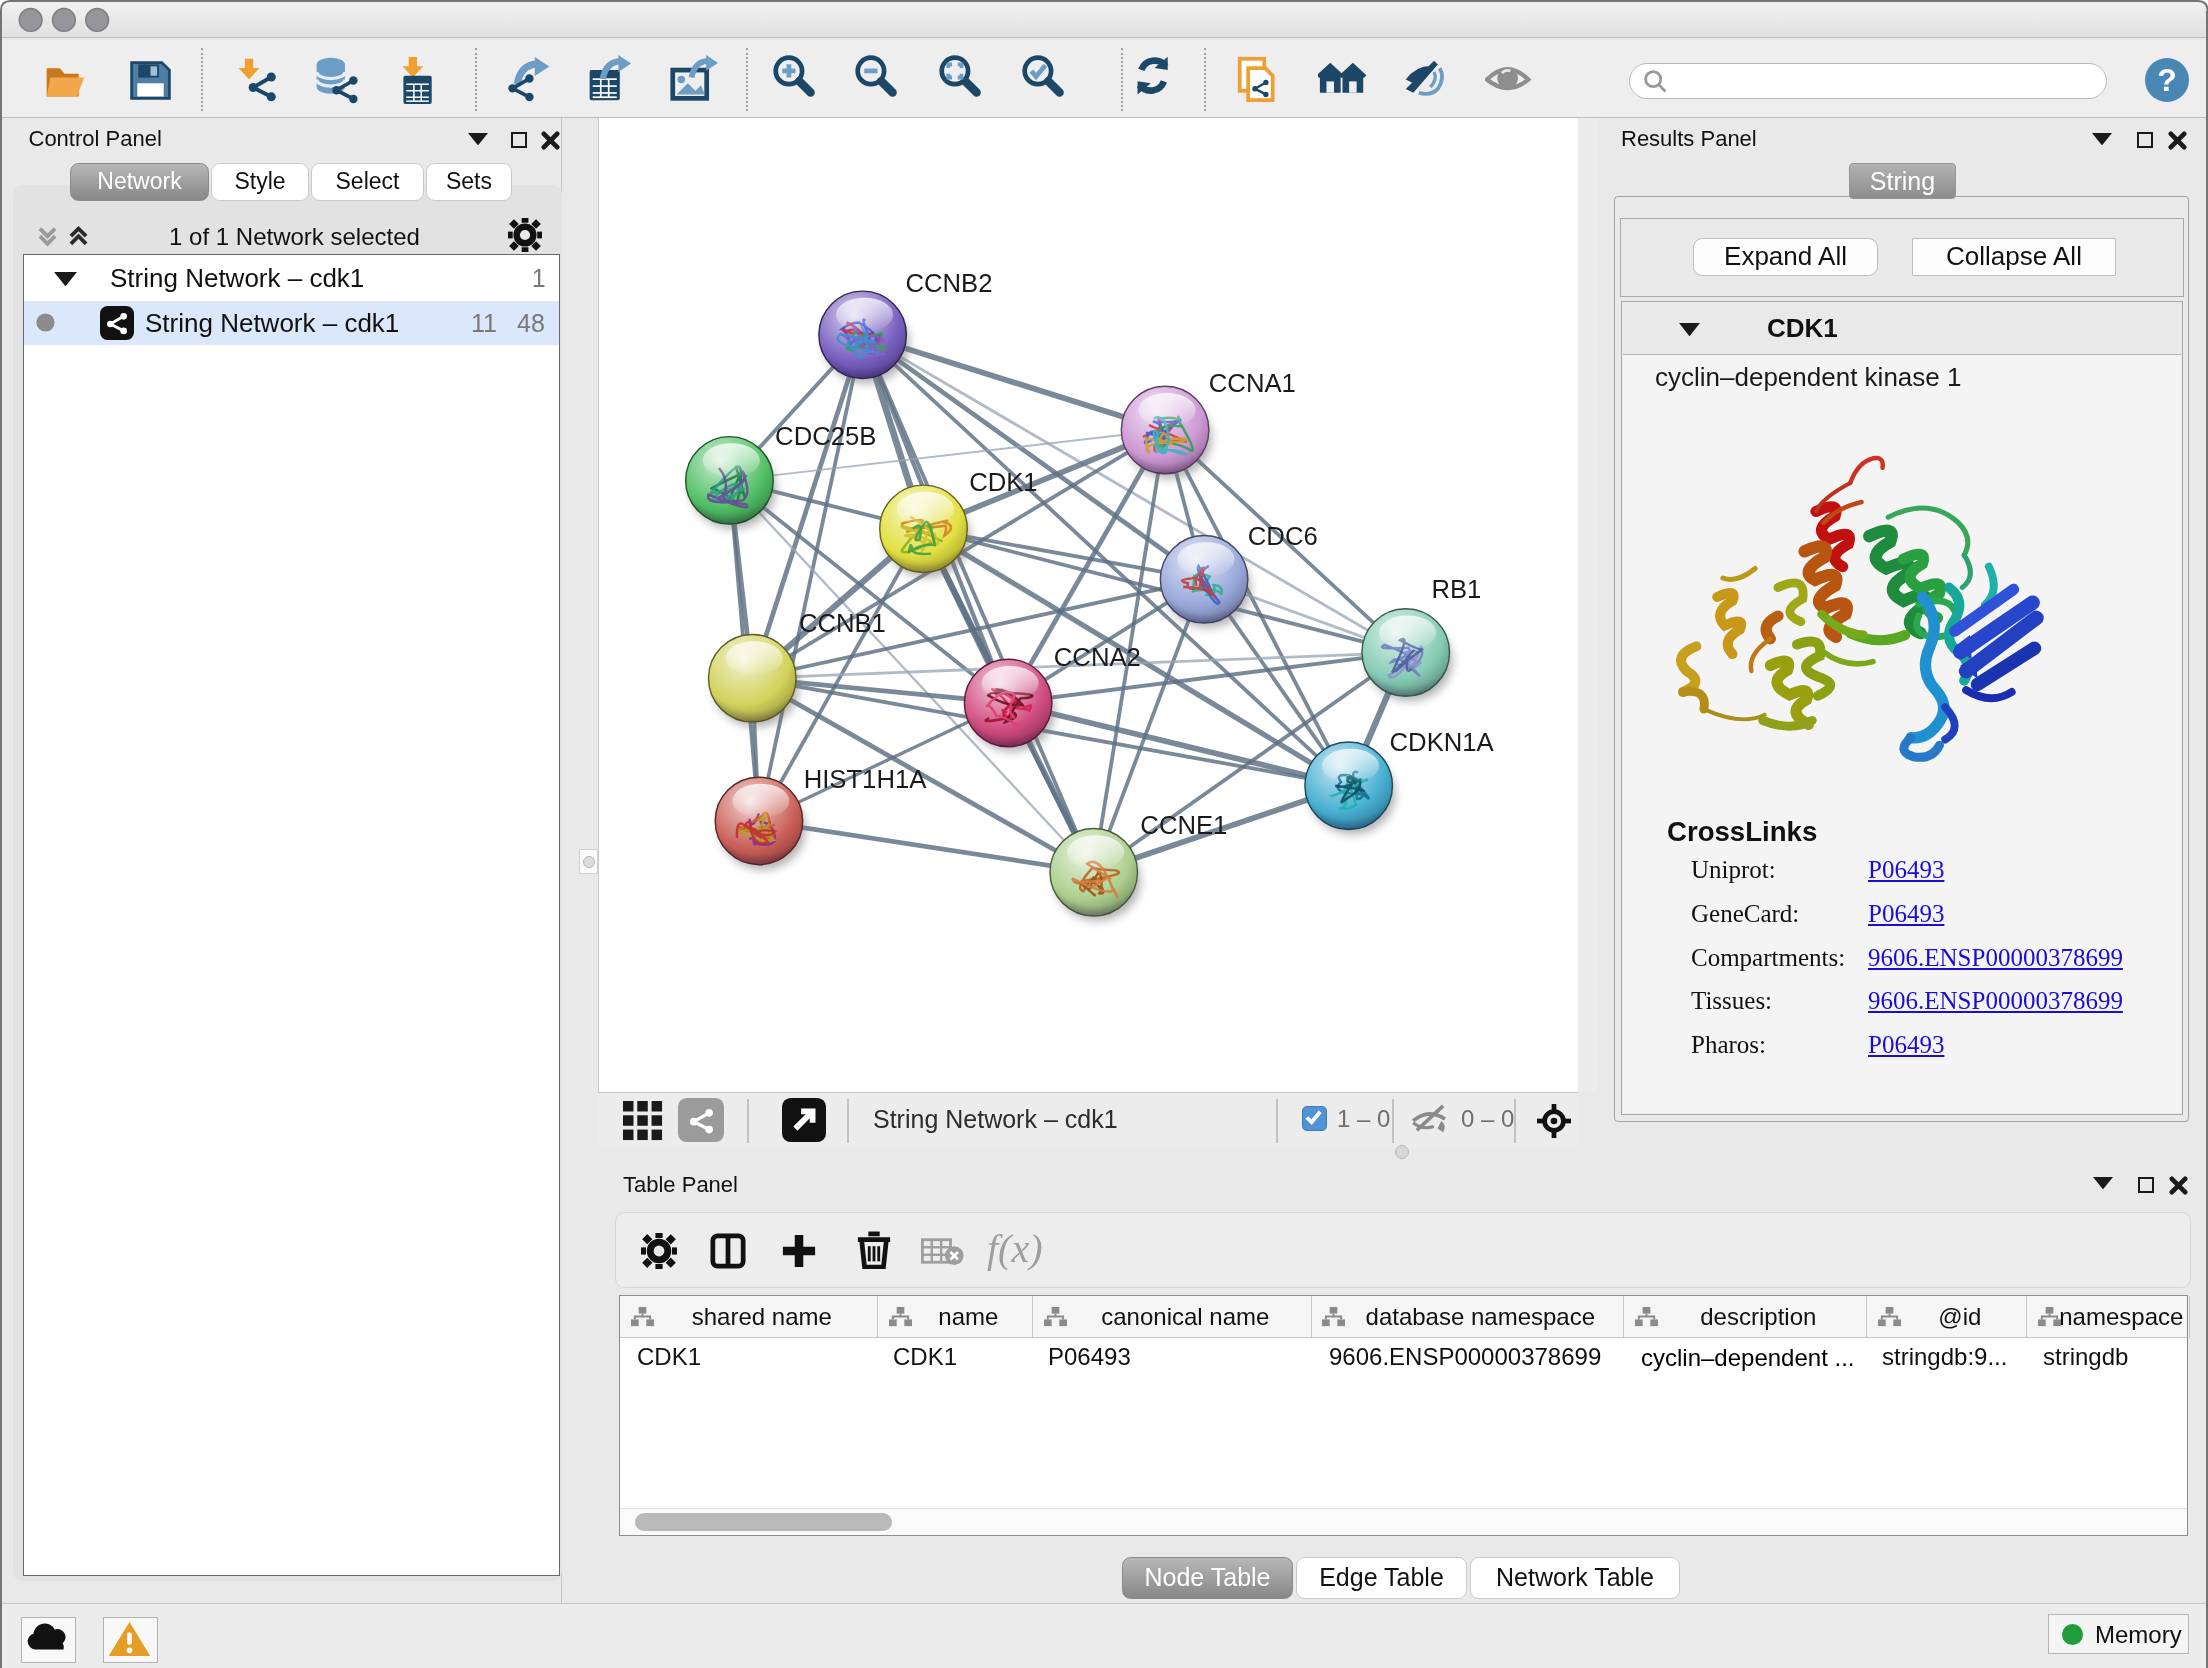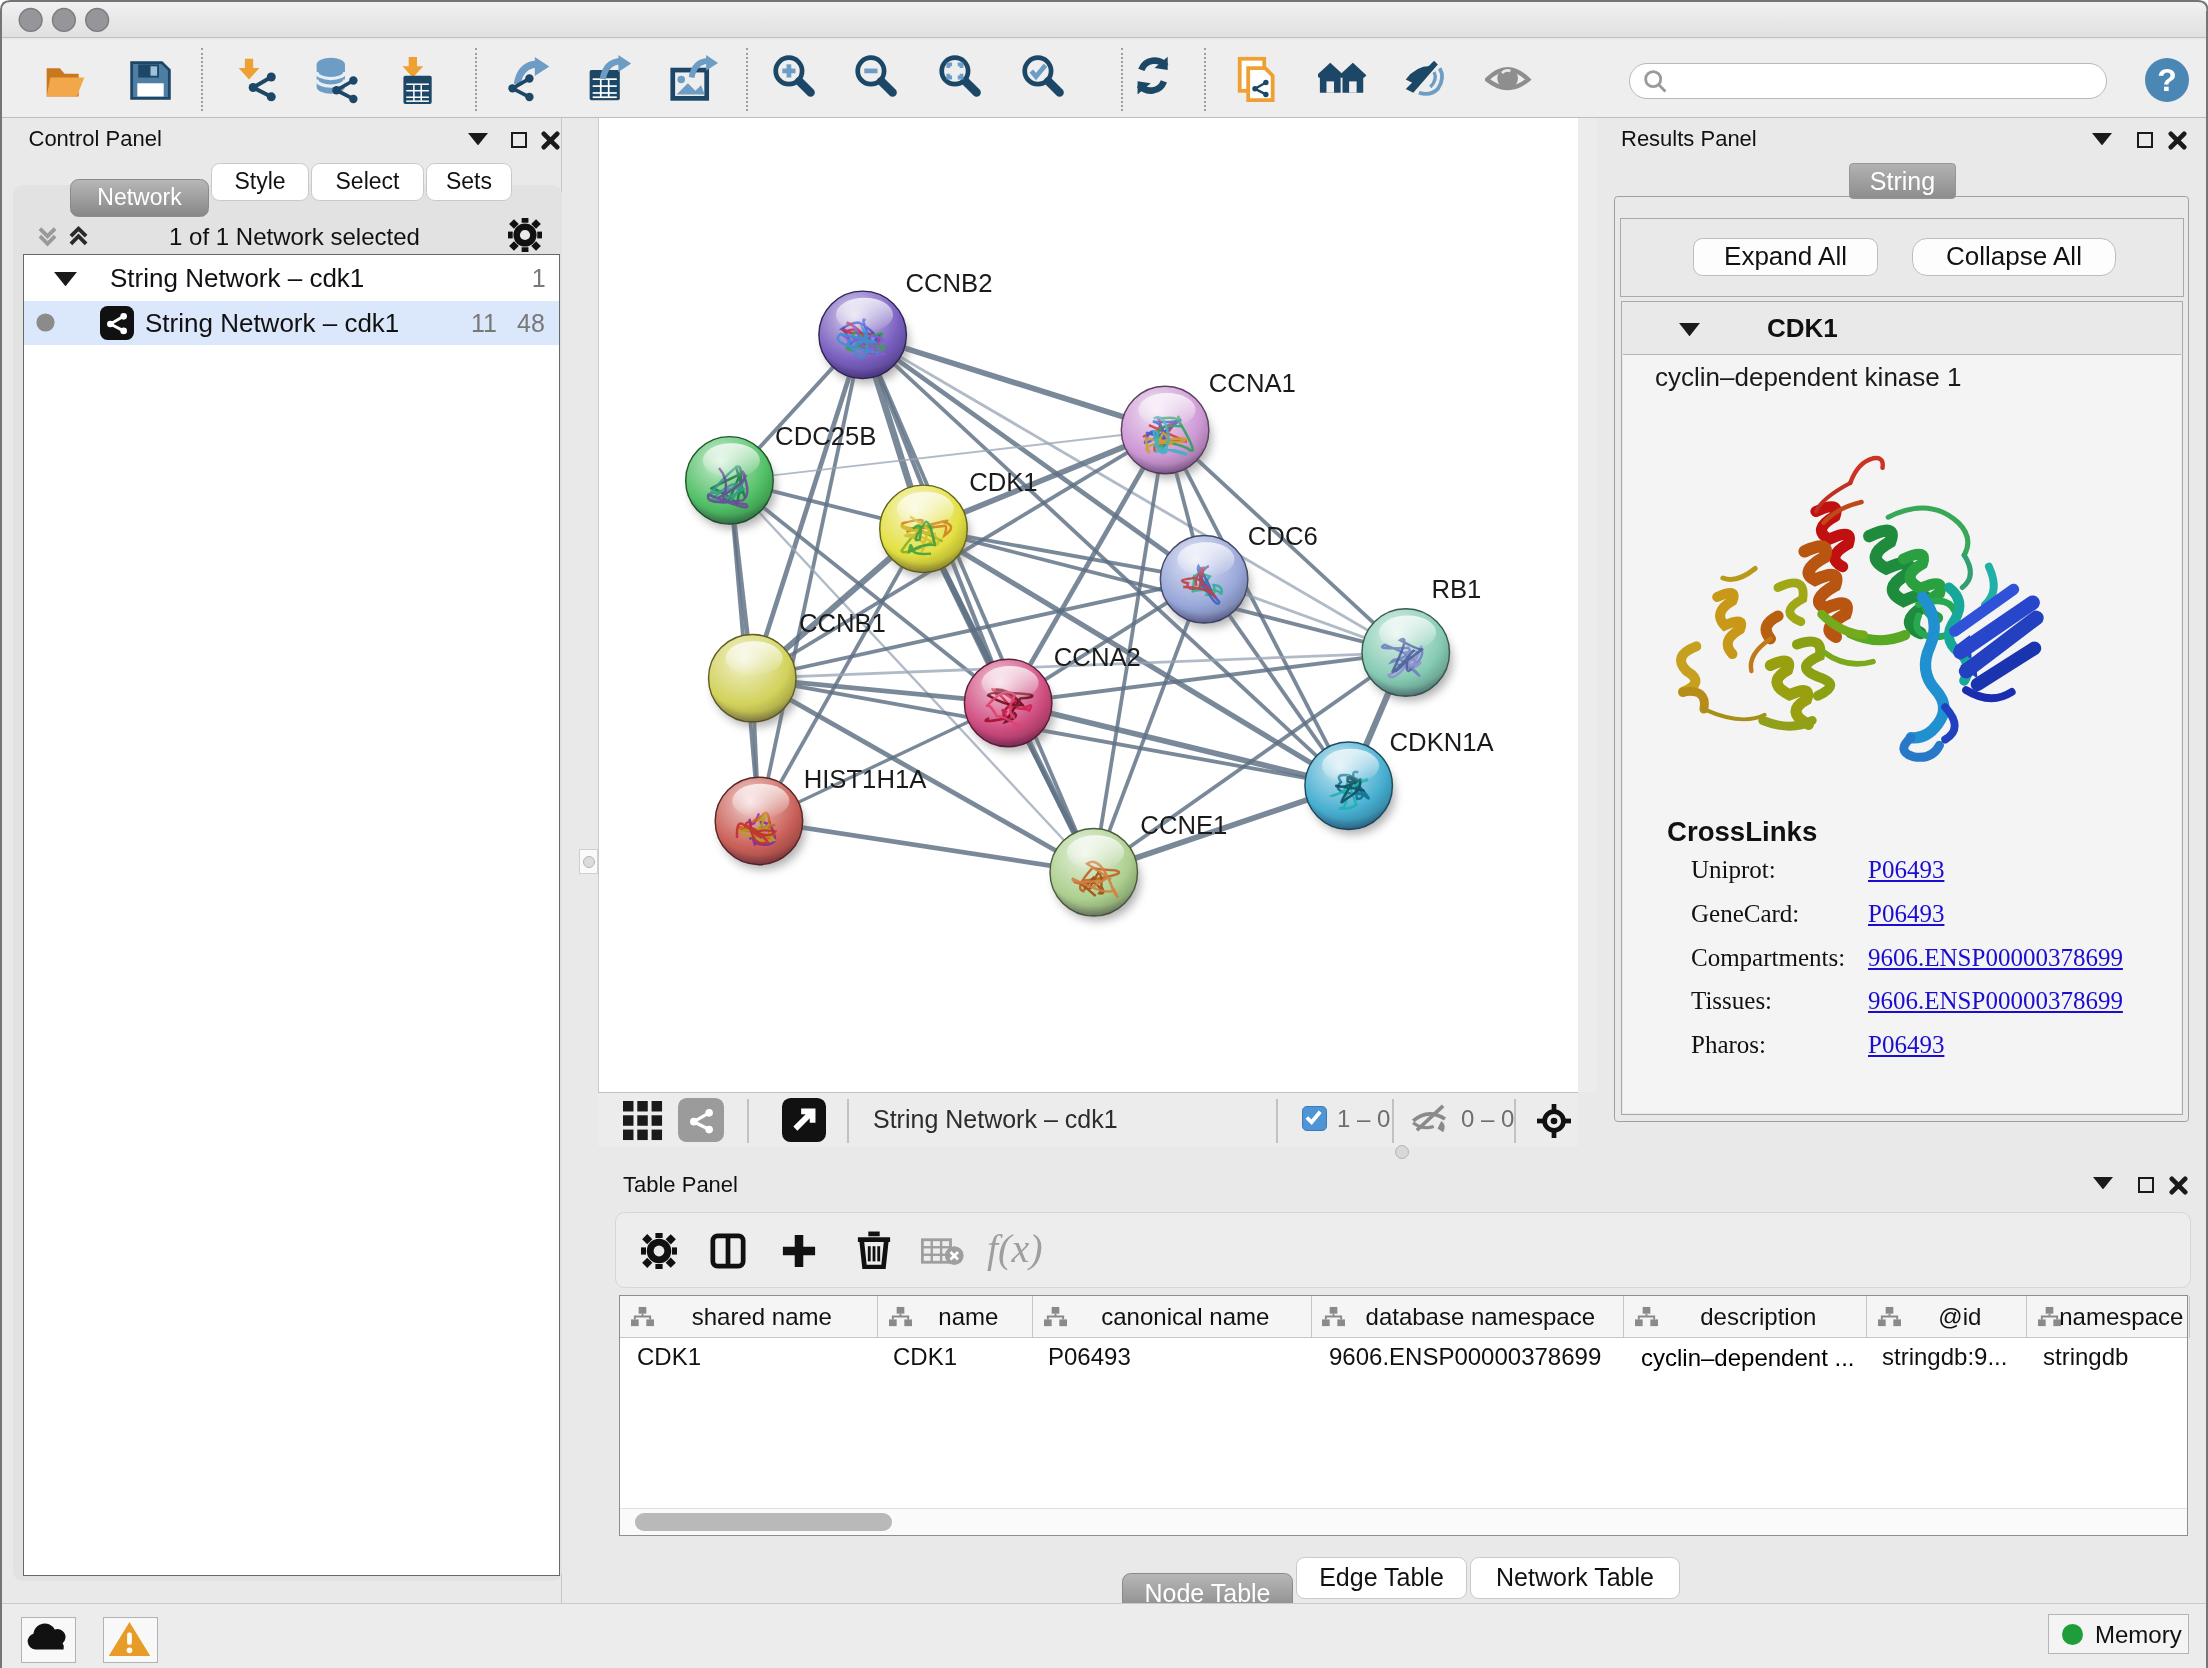--- a/index.html
+++ b/index.html
@@ -1,19 +1,19 @@
 <!DOCTYPE html>
 <html style="font-size:15px"><head><meta charset="utf-8"><style>
 * { margin:0; padding:0; box-sizing:border-box; }
 html,body { width:2208px; height:1668px; overflow:hidden; }
 body { font-family:"Liberation Sans", sans-serif; background:#e9e9e9; position:relative; }
 .abs { position:absolute; }
 .tab { position:absolute; border-radius:8.6px; text-align:center; font-size:23px; }
 .tabw { background:#ffffff; border:1.9px solid #c9c9c9; color:#111;text-align:center; }
-.tabg { background:linear-gradient(#b7b7b7,#878787); border:1.9px solid #8a8a8a; color:#fff;margin-top:16px; }
+.tabg { background:linear-gradient(#b7b7b7,#878787); border:1.9px solid #8a8a8a; color:#fff; }
 .hdr { position:absolute; font-size:22px; color:#111; }
 .vsep { position:absolute; width:0; border-left:2.9px dotted #9f9f9f; top:49px; height:61px; }
 .bsep { position:absolute; width:1.9px; background:#c2c2c2; }
 </style></head><body>
 <div class="abs" style="left:0;top:0;width:2208px;height:38px;background:linear-gradient(#f2f2f2,#e0e0e0);border-bottom:1.9px solid #c0c0c0"><svg width="124" height="38" viewBox="0 0 130 40">
       <circle cx="32" cy="21" r="12" fill="#95959a" stroke="#7c7c80" stroke-width="1.5"></circle>
       <circle cx="67" cy="21" r="12" fill="#95959a" stroke="#7c7c80" stroke-width="1.5"></circle>
       <circle cx="102" cy="21" r="12" fill="#95959a" stroke="#7c7c80" stroke-width="1.5"></circle>
     </svg></div>
 <div class="abs" style="left:0;top:40px;width:2208px;height:78px;background:#eeeeee;border-bottom:1.9px solid #bdbdbd"></div>
@@ -514,21 +514,21 @@
     <path d="M0 0 L21 0 L10.5 13 Z" fill="#1a1a1a"></path>
   </svg>
 <div style="position:absolute;left:2137px;top:132px;width:16px;height:16px;border:2.9px solid #1a1a1a;background:transparent"></div>
 <svg style="position:absolute;left:2168px;top:131px" width="19" height="19" viewBox="0 0 20 20">
     <path d="M3 3 L17 17 M17 3 L3 17" stroke="#1a1a1a" stroke-width="5" stroke-linecap="round"></path>
   </svg>
 <div class="abs" style="left:1614px;top:196px;width:575px;height:926px;border:1.9px solid #9f9f9f;border-radius:3.8px;background:#e9e9e9"></div>
 <div class="abs" style="left:1849px;top:163px;width:107px;height:36px;background:linear-gradient(#b2b2b2,#8d8d8d);border:1.9px solid #969696;border-radius:4px;color:#fff;font-size:25px;text-align:center;line-height:34px">String</div>
 <div class="abs" style="left:1620px;top:218px;width:564px;height:79px;border:1px solid #a9a9a9"></div>
 <div class="abs" style="left:1693px;top:238px;width:185px;height:38px;background:#fdfdfd;border:1.9px solid #bdbdbd;border-radius:9.5px;font-size:26px;text-align:center;line-height:35px;color:#111">Expand All</div>
-<div class="abs" style="left:1912px;top:238px;width:204px;height:38px;background:#fdfdfd;border:1.9px solid #bdbdbd;border-radius:15px;font-size:26px;text-align:center;line-height:35px;color:#111">Collapse All</div>
+<div class="abs" style="left:1912px;top:238px;width:204px;height:38px;background:#fdfdfd;border:1.9px solid #bdbdbd;border-radius:1px;font-size:26px;text-align:center;line-height:35px;color:#111">Collapse All</div>
 <div class="abs" style="left:1621px;top:301px;width:562px;height:814px;border:1px solid #a9a9a9">
     <div style="position:relative;width:100%;height:52px;background:#e9e9e9">
       <svg style="position:absolute;left:57px;top:21px" width="21" height="13.3" viewBox="0 0 22 14">
         <path d="M0 0 L22 0 L11.0 14 Z" fill="#1a1a1a"></path>
       </svg>
       <span style="position:absolute;left:145px;top:11.4px;font-size:26px;font-weight:bold;color:#111">CDK1</span>
     </div>
     <div style="position:absolute;left:1px;top:52px;right:1px;bottom:1px;background:#f4f4f4;border-top:1px solid #b5b5b5"></div>
   </div>
 <div class="abs" style="left:1655px;top:362px;font-size:26px;color:#1a1a1a">cyclin–dependent kinase 1</div>

